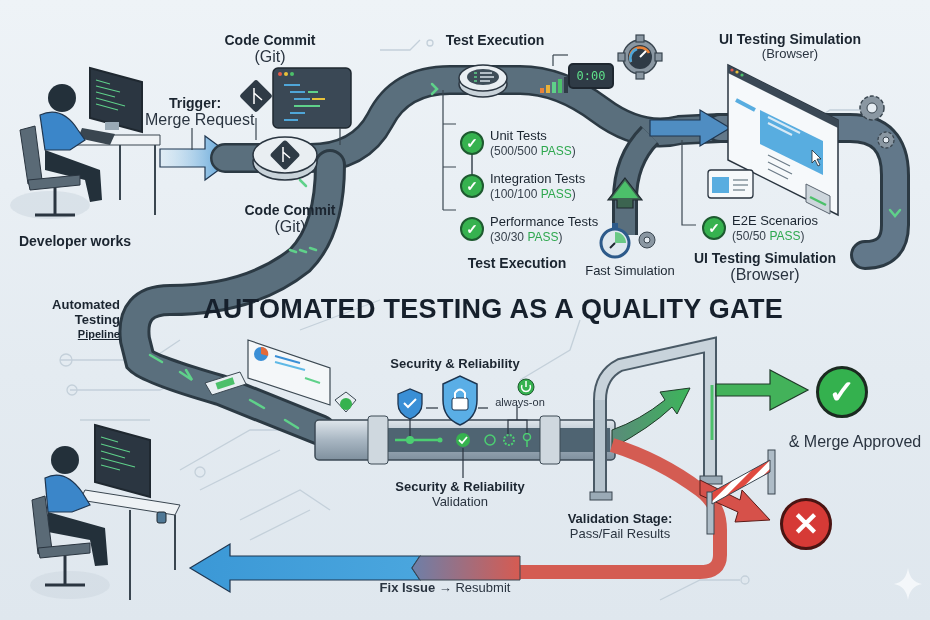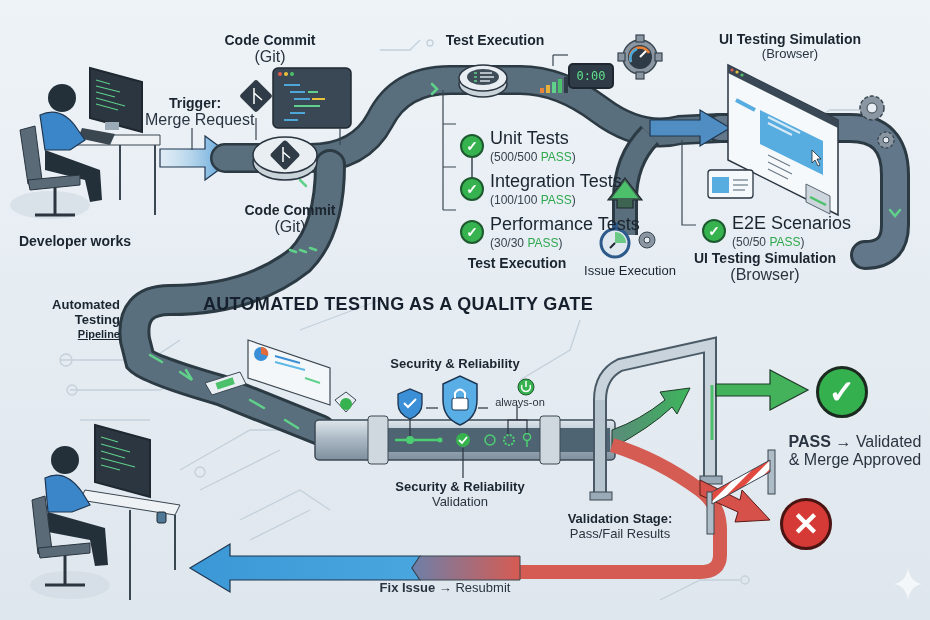--- a/index.html
+++ b/index.html
@@ -3,24 +3,24 @@
 <meta charset="utf-8">
 <style>
   html,body{margin:0;padding:0;}
   body{width:930px;height:620px;overflow:hidden;background:#e6edf3;font-family:"Liberation Sans",sans-serif;color:#1a2430;}
   #stage{position:relative;width:930px;height:620px;background:linear-gradient(180deg,#eef3f7 0%,#e4ebf1 60%,#dfe7ee 100%);overflow:hidden;}
   svg#art{position:absolute;left:0;top:0;}
   .lbl{position:absolute;text-align:center;line-height:1.15;white-space:nowrap;}
   .b{font-weight:bold;font-size:14px;color:#1b2530;}
   .r{font-size:16px;color:#2a3440;}
   .pass{color:#2fa84f;}
-  .title{position:absolute;left:203px;top:294px;font-weight:bold;font-size:18px;letter-spacing:0.3px;color:#16202c;white-space:nowrap;}
+  .title{position:absolute;left:203px;top:294px;font-weight:bold;font-size:27px;letter-spacing:0.3px;color:#16202c;white-space:nowrap;}
   .test-item{position:absolute;display:flex;align-items:center;gap:6px;}
   .chk{width:24px;height:24px;border-radius:50%;background:#36b24f;border:2px solid #1e5a30;display:flex;align-items:center;justify-content:center;color:#fff;font-size:14px;font-weight:bold;box-sizing:border-box;}
-  .ti-name{font-size:18px;color:#1b2530;line-height:1.2;}
+  .ti-name{font-size:13px;color:#1b2530;line-height:1.2;}
   .ti-res{font-size:12px;color:#38424d;line-height:1.2;}
   .bigbadge{position:absolute;width:52px;height:52px;border-radius:50%;display:flex;align-items:center;justify-content:center;color:#fff;font-weight:bold;font-size:32px;box-sizing:border-box;border:3px solid #1b2a20;}
   .ok{background:#34b14e;}
   .bad{background:#d63a36;border-color:#4a1412;}
   .timer{position:absolute;left:568px;top:42px;width:42px;height:22px;border-radius:5px;background:#2f3b46;border:2px solid #1e2730;color:#5fe08a;font-family:"DejaVu Sans Mono",monospace;font-size:12px;display:flex;align-items:center;justify-content:center;margin-top:21px;}
 </style>
 </head>
 <body>
 
 <div id="stage">
@@ -393,21 +393,21 @@
     <div class="ti-name">Performance Tests</div>
     <div class="ti-res">(<span>30/30</span> <span class="pass">PASS</span>)</div>
   </div>
 </div>
 
 <div class="lbl" style="left:452px;top:255px;width:130px;">
   <div class="b">Test Execution</div>
 </div>
 
 <div class="lbl" style="left:575px;top:264px;width:110px;">
-  <div class="r" style="font-size:13px;color:#1b2530;">Issue Execution</div>
+  <div class="r" style="font-size:13px;color:#1b2530;">Fast Simulation</div>
 </div>
 
 <div class="lbl" style="left:700px;top:31px;width:180px;">
   <div class="b">UI Testing Simulation</div>
   <div class="r" style="font-size:13px;">(Browser)</div>
 </div>
 
 <div class="test-item" style="left:702px;top:213px;">
   <div class="chk">✓</div>
   <div>
@@ -441,21 +441,20 @@
   <div class="r" style="font-size:13px;">Validation</div>
 </div>
 
 <div class="lbl" style="left:550px;top:512px;width:140px;">
   <div class="b" style="font-size:13px;">Validation Stage:</div>
   <div class="r" style="font-size:13px;">Pass/Fail Results</div>
 </div>
 
 <div class="bigbadge ok" style="left:816px;top:366px;">✓</div>
 <div class="lbl" style="left:780px;top:433px;width:150px;">
-  <div class="r"><b>PASS</b> <span>→</span> <span>Validated</span></div>
   <div class="r">&amp; Merge Approved</div>
 </div>
 
 <div class="bigbadge bad" style="left:780px;top:498px;">✕</div>
 
 <div class="lbl" style="left:370px;top:581px;width:150px;">
   <div class="r" style="font-size:13px;"><b>Fix Issue</b> <span>→</span> <span>Resubmit</span></div>
 </div>
 </div>
 

